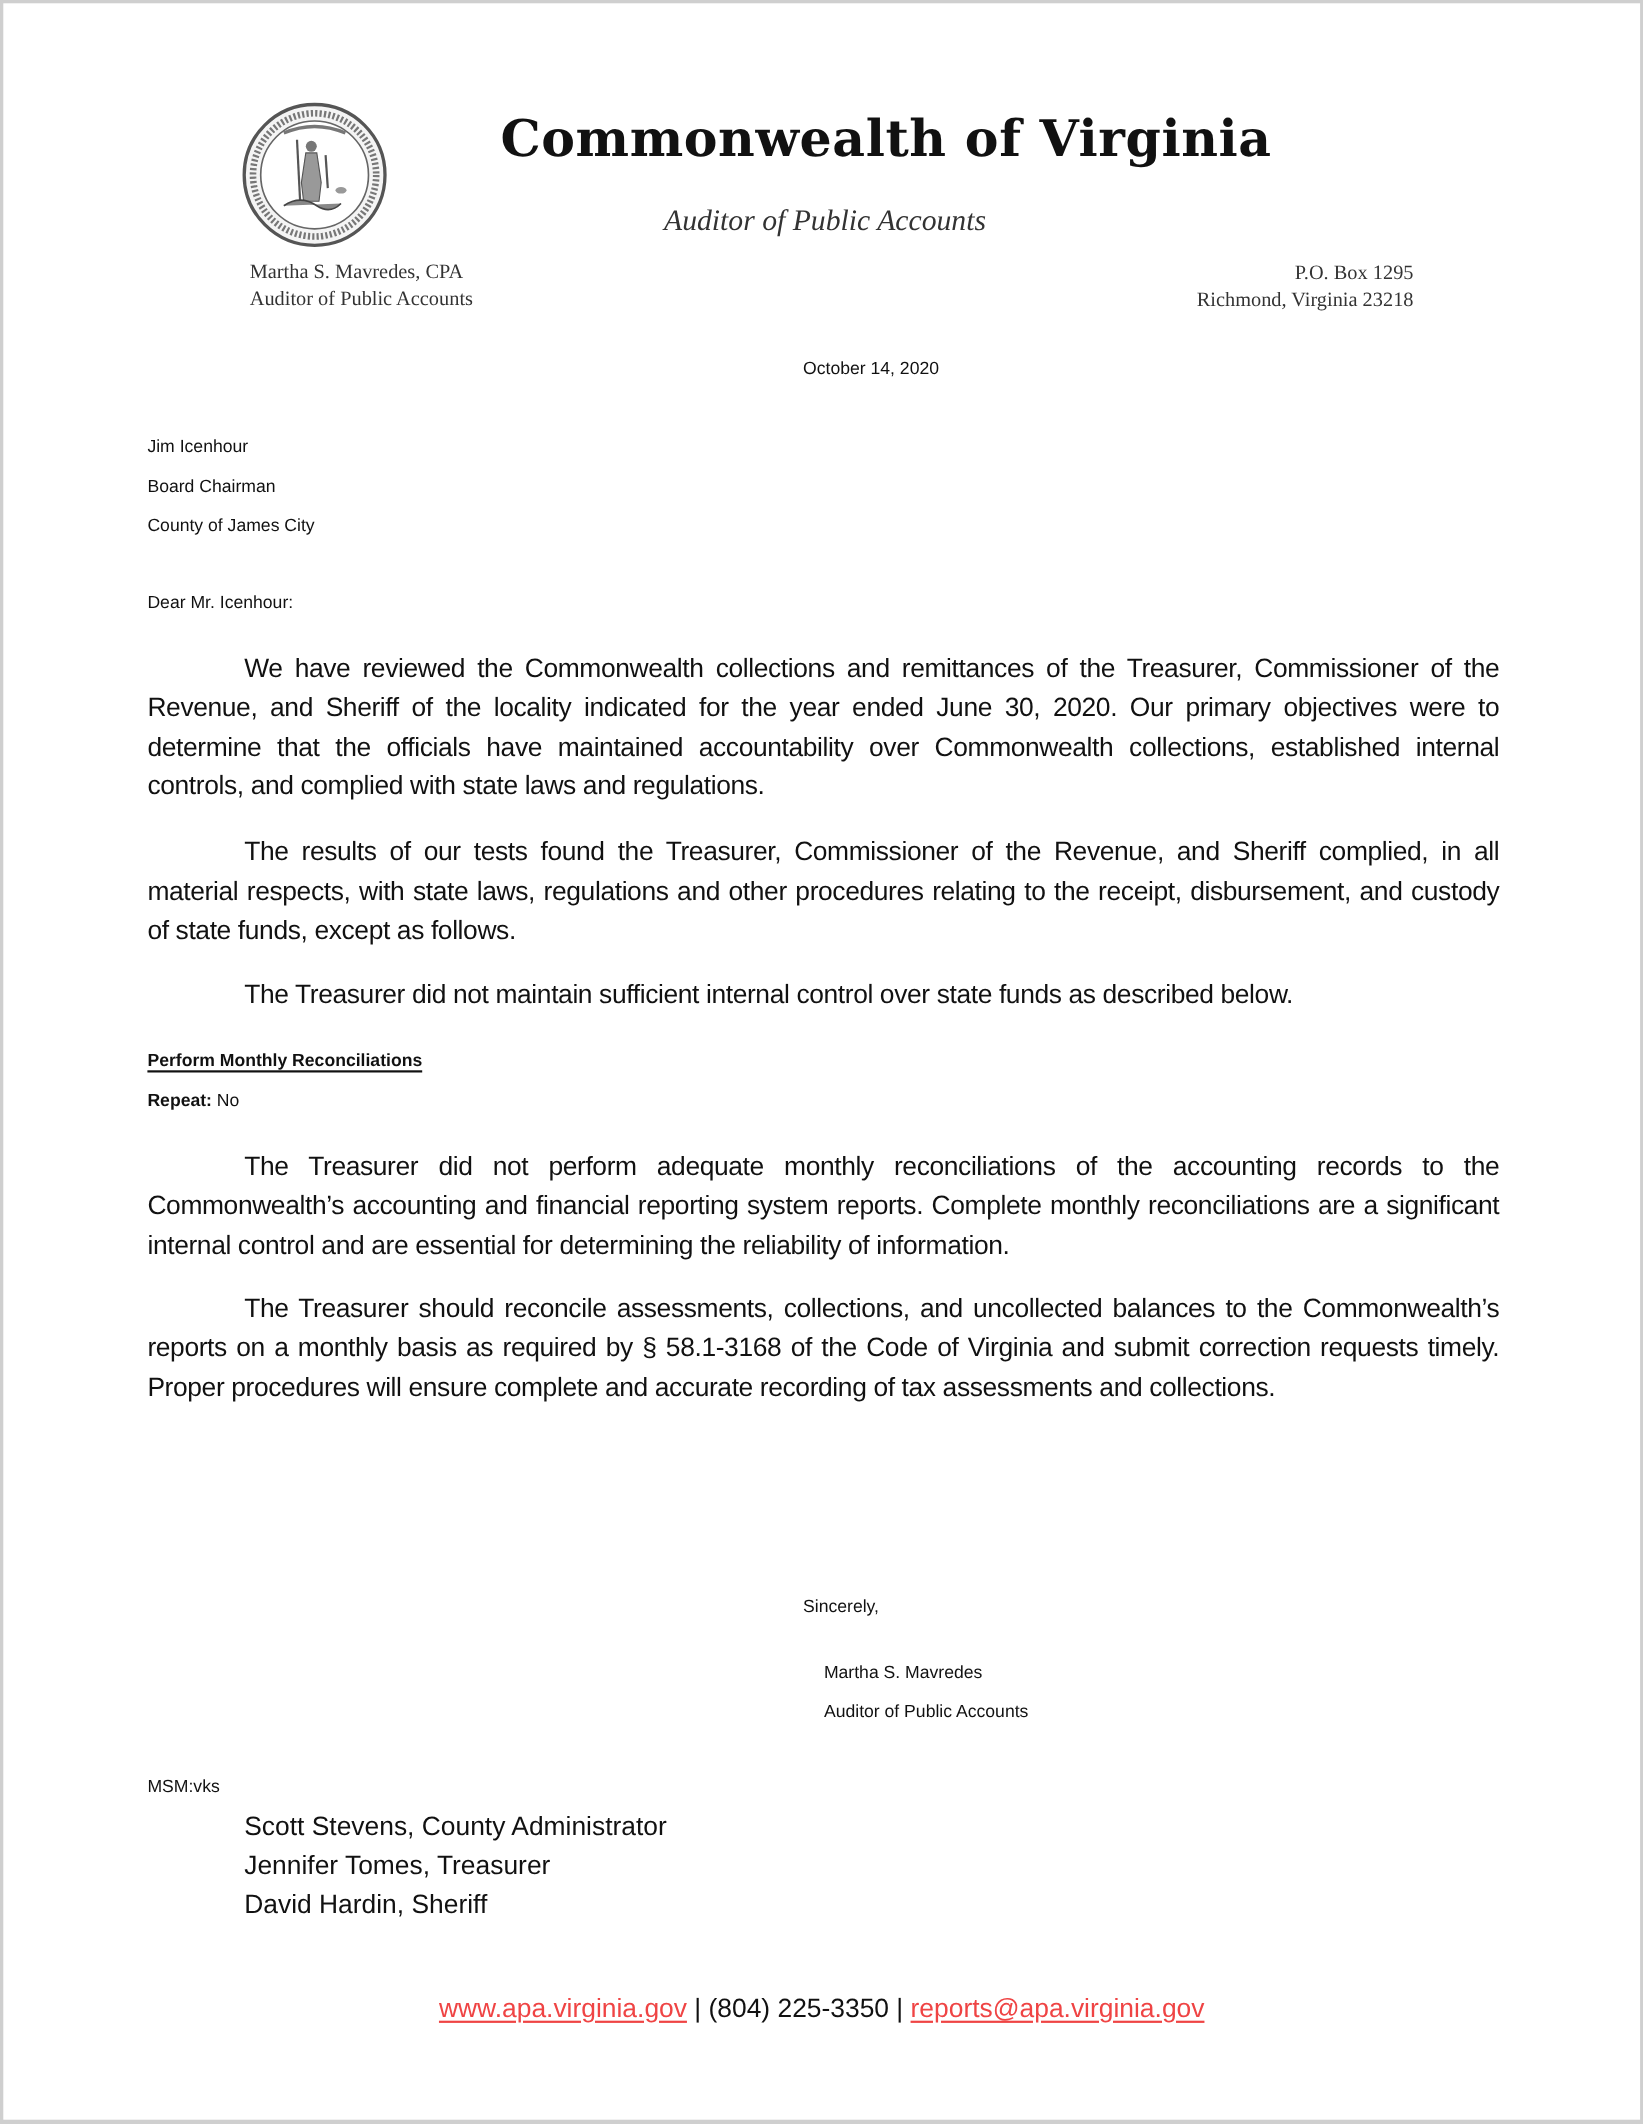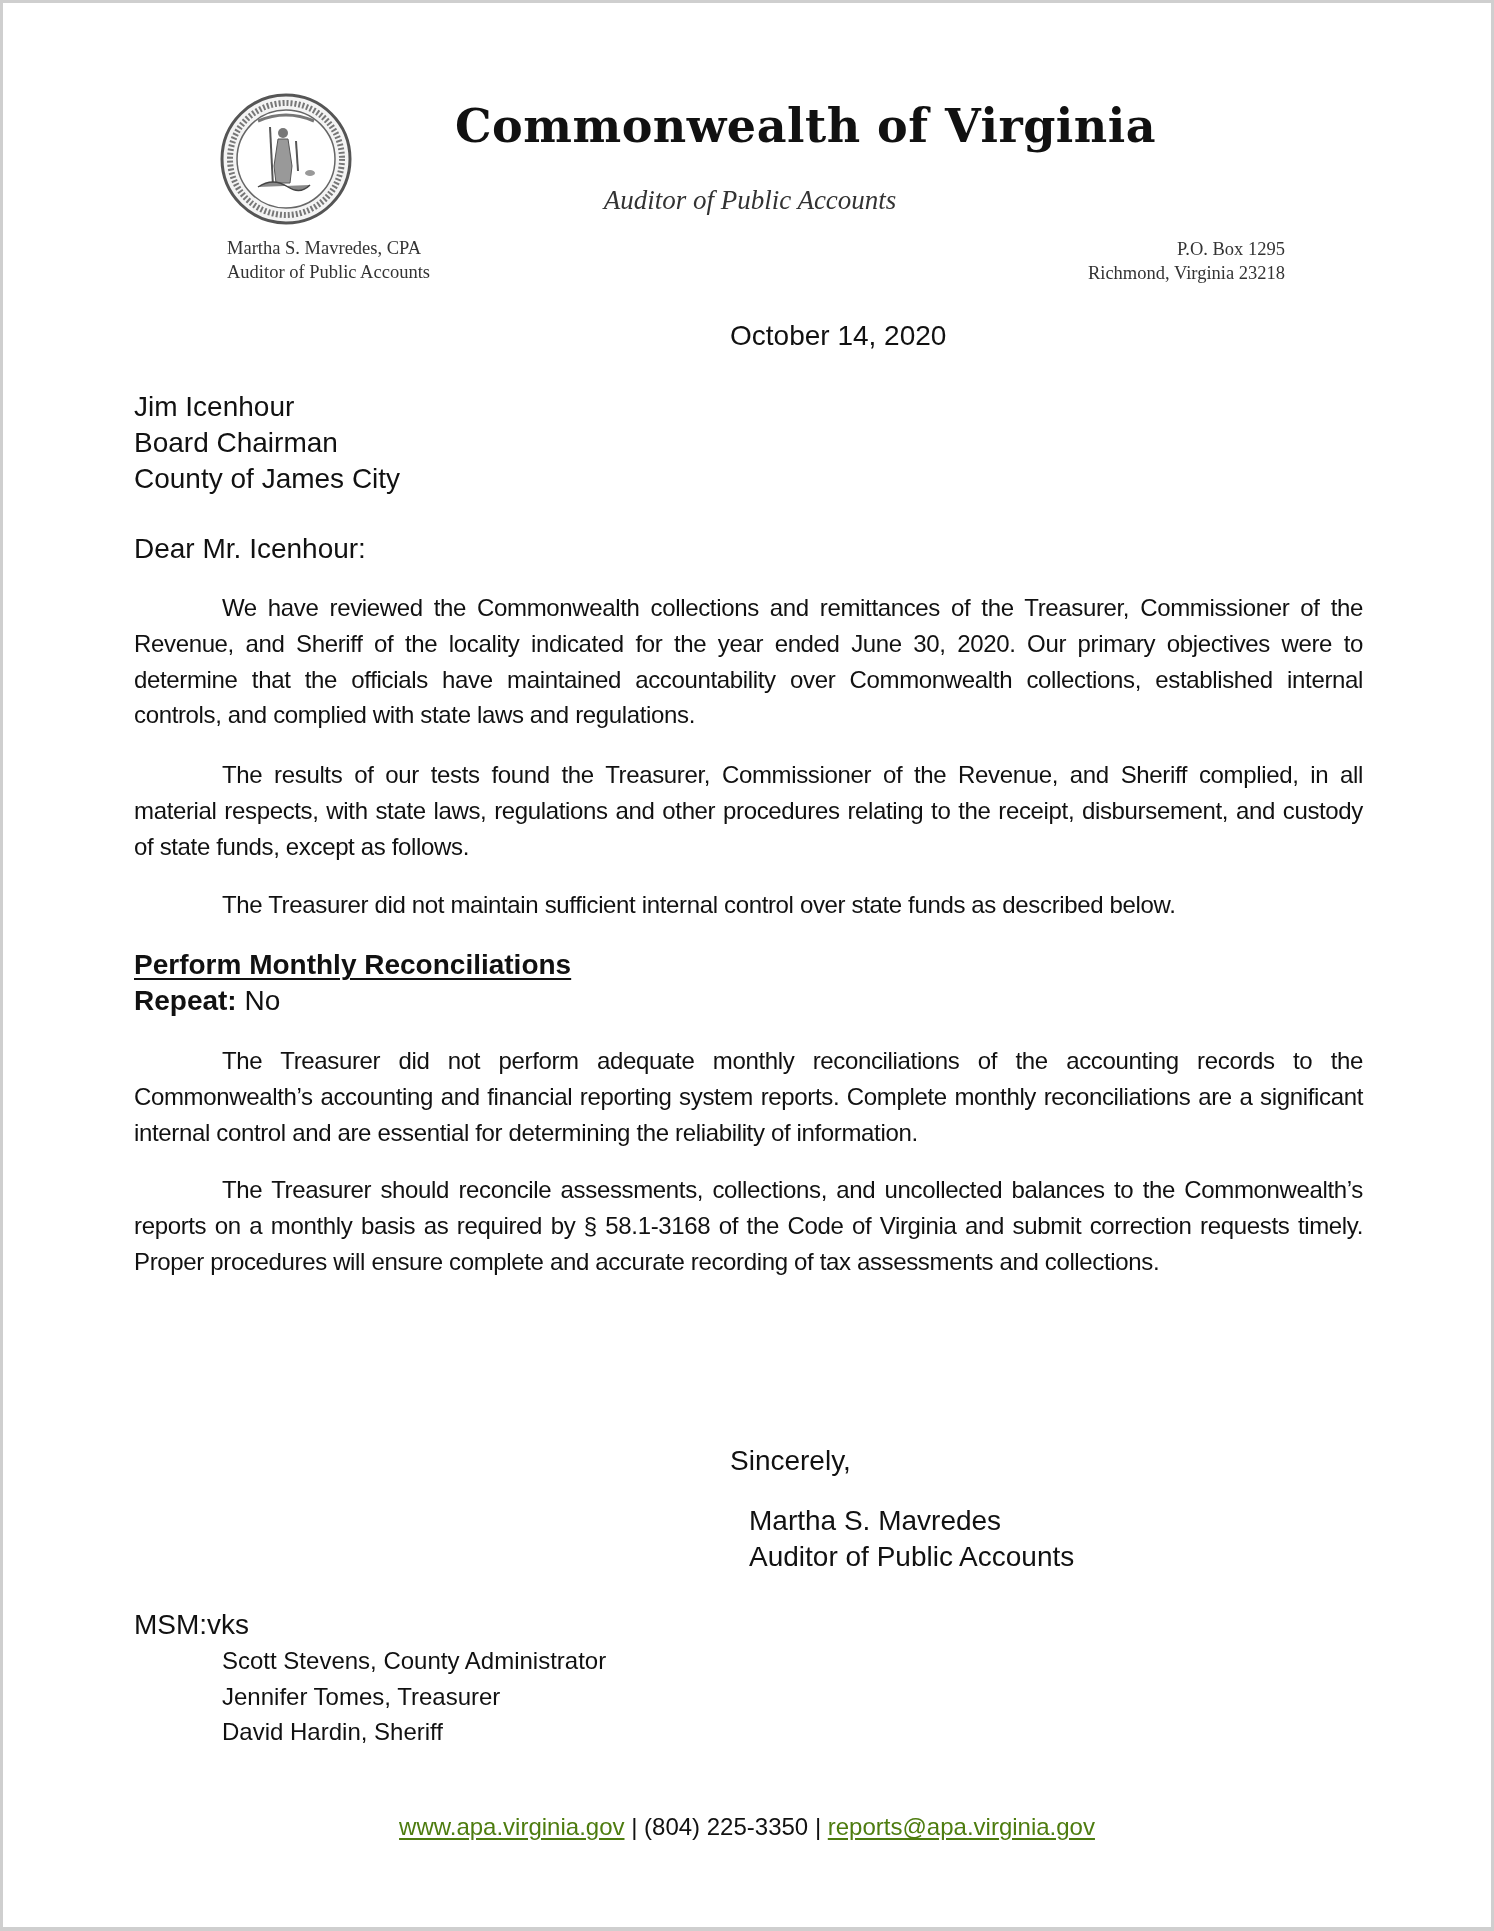--- a/index.html
+++ b/index.html
@@ -27,35 +27,35 @@
     font-family: "Liberation Serif", serif; font-style: italic; font-size: 27px; color: #333;
   }
   .lh-left {
     position: absolute; left: 208px; top: 233px;
     font-family: "Liberation Serif", serif; font-size: 18.5px; line-height: 24px; color: #333; margin-left: 16px;
   }
   .lh-right {
     position: absolute; right: 206px; top: 234px; text-align: right;
     font-family: "Liberation Serif", serif; font-size: 18.5px; line-height: 24px; color: #333;
   }
-  .txt { font-size: 28px; line-height: 35.8px; white-space: nowrap; }
+  .txt { font-size: 16px; line-height: 35.8px; white-space: nowrap; }
   .para {
     position: absolute; left: 131px; width: 1229px;
     font-size: 24px; line-height: 35.8px; text-align: justify;
     letter-spacing: -0.35px; word-spacing: 0px;
   }
   .para .indent { display: inline-block; width: 88px; }
   .heading { font-weight: bold; text-decoration: underline; text-underline-offset: 4px; text-decoration-thickness: 2px; }
   .bold { font-weight: bold; }
   .cc { position: absolute; left: 219px; font-size: 24px; line-height: 35.6px; }
   .footer {
     position: absolute; left: 0; width: 1488px; top: 1806px; text-align: center;
     font-size: 24px; line-height: 36px; color: #111;
   }
-  .footer a { color: #4d7c0f; text-decoration: underline; text-underline-offset: 3px; }
+  .footer a { color: #ef4444; text-decoration: underline; text-underline-offset: 3px; }
 </style>
 </head>
 <body>
 
 <div class="page">
 
   <div class="seal">
     <svg width="136" height="136" viewBox="0 0 136 136">
       <circle cx="68" cy="68" r="64" fill="#f4f4f4" stroke="#555" stroke-width="3"></circle>
       <circle cx="68" cy="68" r="56" fill="none" stroke="#777" stroke-width="6" stroke-dasharray="2 2"></circle>

